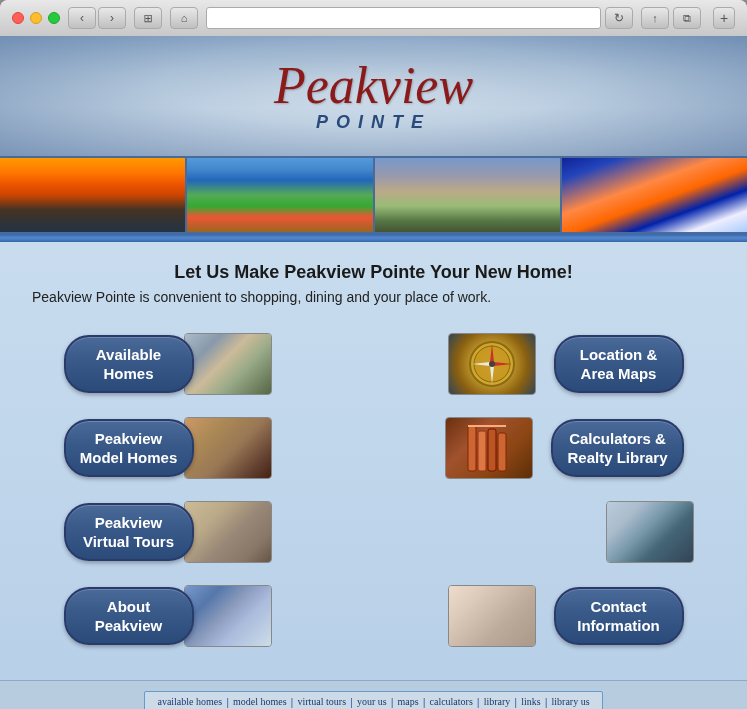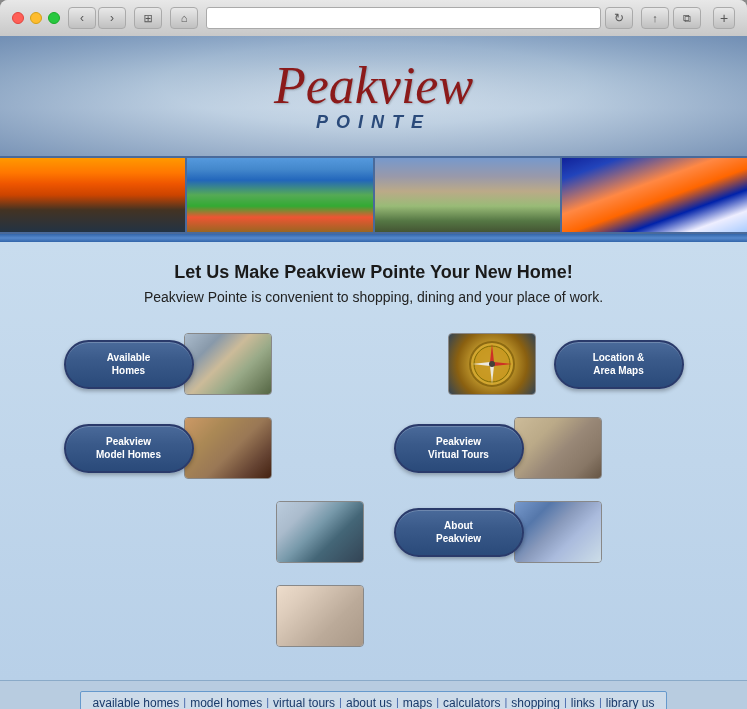--- a/index.html
+++ b/index.html
@@ -240,21 +240,21 @@
       margin-bottom: 6px;
     }
 
     .headline h1 {
       font-size: 18px;
       font-weight: bold;
       color: #1a1a1a;
     }
 
     .subheadline {
-      text-align: center;
+      text-align: left;
       font-size: 14px;
       color: #222;
       margin-bottom: 25px;
     }
 
     
     .nav-grid {
       display: grid;
       grid-template-columns: 1fr 1fr;
       gap: 16px 40px;
@@ -271,26 +271,26 @@
 
     .nav-item.right {
       flex-direction: row-reverse;
       gap: 28px;
     }
 
     .nav-label-btn {
       background: linear-gradient(to bottom, #4a6a9a 0%, #3a5a8a 40%, #2a4a7a 100%);
       color: white;
       font-weight: bold;
-      font-size: 10px;
+      font-size: 15px;
       text-align: center;
       padding: 8px 14px;
       border-radius: 25px;
       min-width: 130px;
-      height: 49px;
+      height: 58px;
       display: flex;
       align-items: center;
       justify-content: center;
       cursor: pointer;
       z-index: 2;
       line-height: 1.3;
       border: 2px solid #2a3a6a;
       box-shadow: inset 0 1px 0 rgba(255,255,255,0.2), 0 2px 4px rgba(0,0,0,0.3);
     }
 
@@ -350,24 +350,25 @@
     .footer-links {
       display: inline-flex;
       gap: 0;
       border: 1px solid #6699cc;
       background: rgba(255,255,255,0.3);
       padding: 4px 12px;
       border-radius: 2px;
     }
 
     .footer-link {
-      font-size: 12px;
+      font-size: 10px;
       color: #1a3a6a;
       text-decoration: none;
       cursor: pointer;
+      font-family: Liberation Serif, serif;
     }
 
     .footer-sep {
       font-size: 11px;
       color: #4466aa;
       margin: 0 4px;
     }
   </style>
 </head>
 <body>
@@ -456,20 +457,34 @@
           </div>
         </div>
 
         <div class="nav-item">
           <div class="nav-label-btn">Peakview<br>Model Homes</div>
           <div class="nav-image img-model-homes">
             <div style="width:100%;height:100%;background:linear-gradient(135deg,#cc9966 0%,#aa8855 30%,#997755 55%,#664433 80%,#442211 100%);"></div>
           </div>
         </div>
 
+        <div class="nav-item right">
+          <div class="nav-label-btn">Calculators &amp;<br>Realty Library</div>
+          <div class="nav-image img-calculators">
+            <div style="width:100%;height:100%;display:flex;align-items:center;justify-content:center;background:linear-gradient(135deg,#6B3010,#A0522D,#8B4513,#5C2E0A);">
+              <svg width="50" height="55" viewBox="0 0 50 55">
+                <rect x="4" y="5" width="8" height="45" rx="2" fill="#cc6633" stroke="#882200" stroke-width="1"></rect>
+                <rect x="14" y="10" width="8" height="40" rx="2" fill="#dd7744" stroke="#993311" stroke-width="1"></rect>
+                <rect x="24" y="8" width="8" height="42" rx="2" fill="#bb5522" stroke="#771100" stroke-width="1"></rect>
+                <rect x="34" y="12" width="8" height="38" rx="2" fill="#cc6633" stroke="#882200" stroke-width="1"></rect>
+                <line x1="4" y1="5" x2="42" y2="5" stroke="#ffaa77" stroke-width="2"></line>
+              </svg>
+            </div>
+          </div>
+        </div>
 
         <div class="nav-item">
           <div class="nav-label-btn">Peakview<br>Virtual Tours</div>
           <div class="nav-image img-virtual-tours">
             <div style="width:100%;height:100%;background:linear-gradient(135deg,#ccbb99 0%,#bbaa88 30%,#998877 55%,#887766 80%,#665544 100%);"></div>
           </div>
         </div>
 
         <div class="nav-item right">
           <div class="nav-image img-community">
@@ -478,43 +493,44 @@
         </div>
 
         <div class="nav-item">
           <div class="nav-label-btn">About<br>Peakview</div>
           <div class="nav-image img-about">
             <div style="width:100%;height:100%;background:linear-gradient(135deg,#7799cc 0%,#5577aa 25%,#8899bb 45%,#aabbdd 65%,#ccdde8 100%);"></div>
           </div>
         </div>
 
         <div class="nav-item right">
+          <div class="nav-label-btn">Contact<br>Information</div>
           <div class="nav-image img-contact">
             <div style="width:100%;height:100%;background:linear-gradient(135deg,#eeddcc 0%,#ddccbb 25%,#ccbbaa 45%,#bbaa99 65%,#aa9988 100%);"></div>
           </div>
         </div>
 
       </div>
     </div>
 
     <div class="footer-nav">
       <div class="footer-links">
         <span class="footer-link">available homes</span>
         <span class="footer-sep"> | </span>
         <span class="footer-link">model homes</span>
         <span class="footer-sep"> | </span>
         <span class="footer-link">virtual tours</span>
         <span class="footer-sep"> | </span>
-        <span class="footer-link">about us</span>
+        <span class="footer-link">your us</span>
         <span class="footer-sep"> | </span>
         <span class="footer-link">maps</span>
         <span class="footer-sep"> | </span>
         <span class="footer-link">calculators</span>
         <span class="footer-sep"> | </span>
-        <span class="footer-link">shopping</span>
+        <span class="footer-link">library</span>
         <span class="footer-sep"> | </span>
         <span class="footer-link">links</span>
         <span class="footer-sep"> | </span>
         <span class="footer-link">library us</span>
       </div>
     </div>
 
   </div>
 </div>
 

